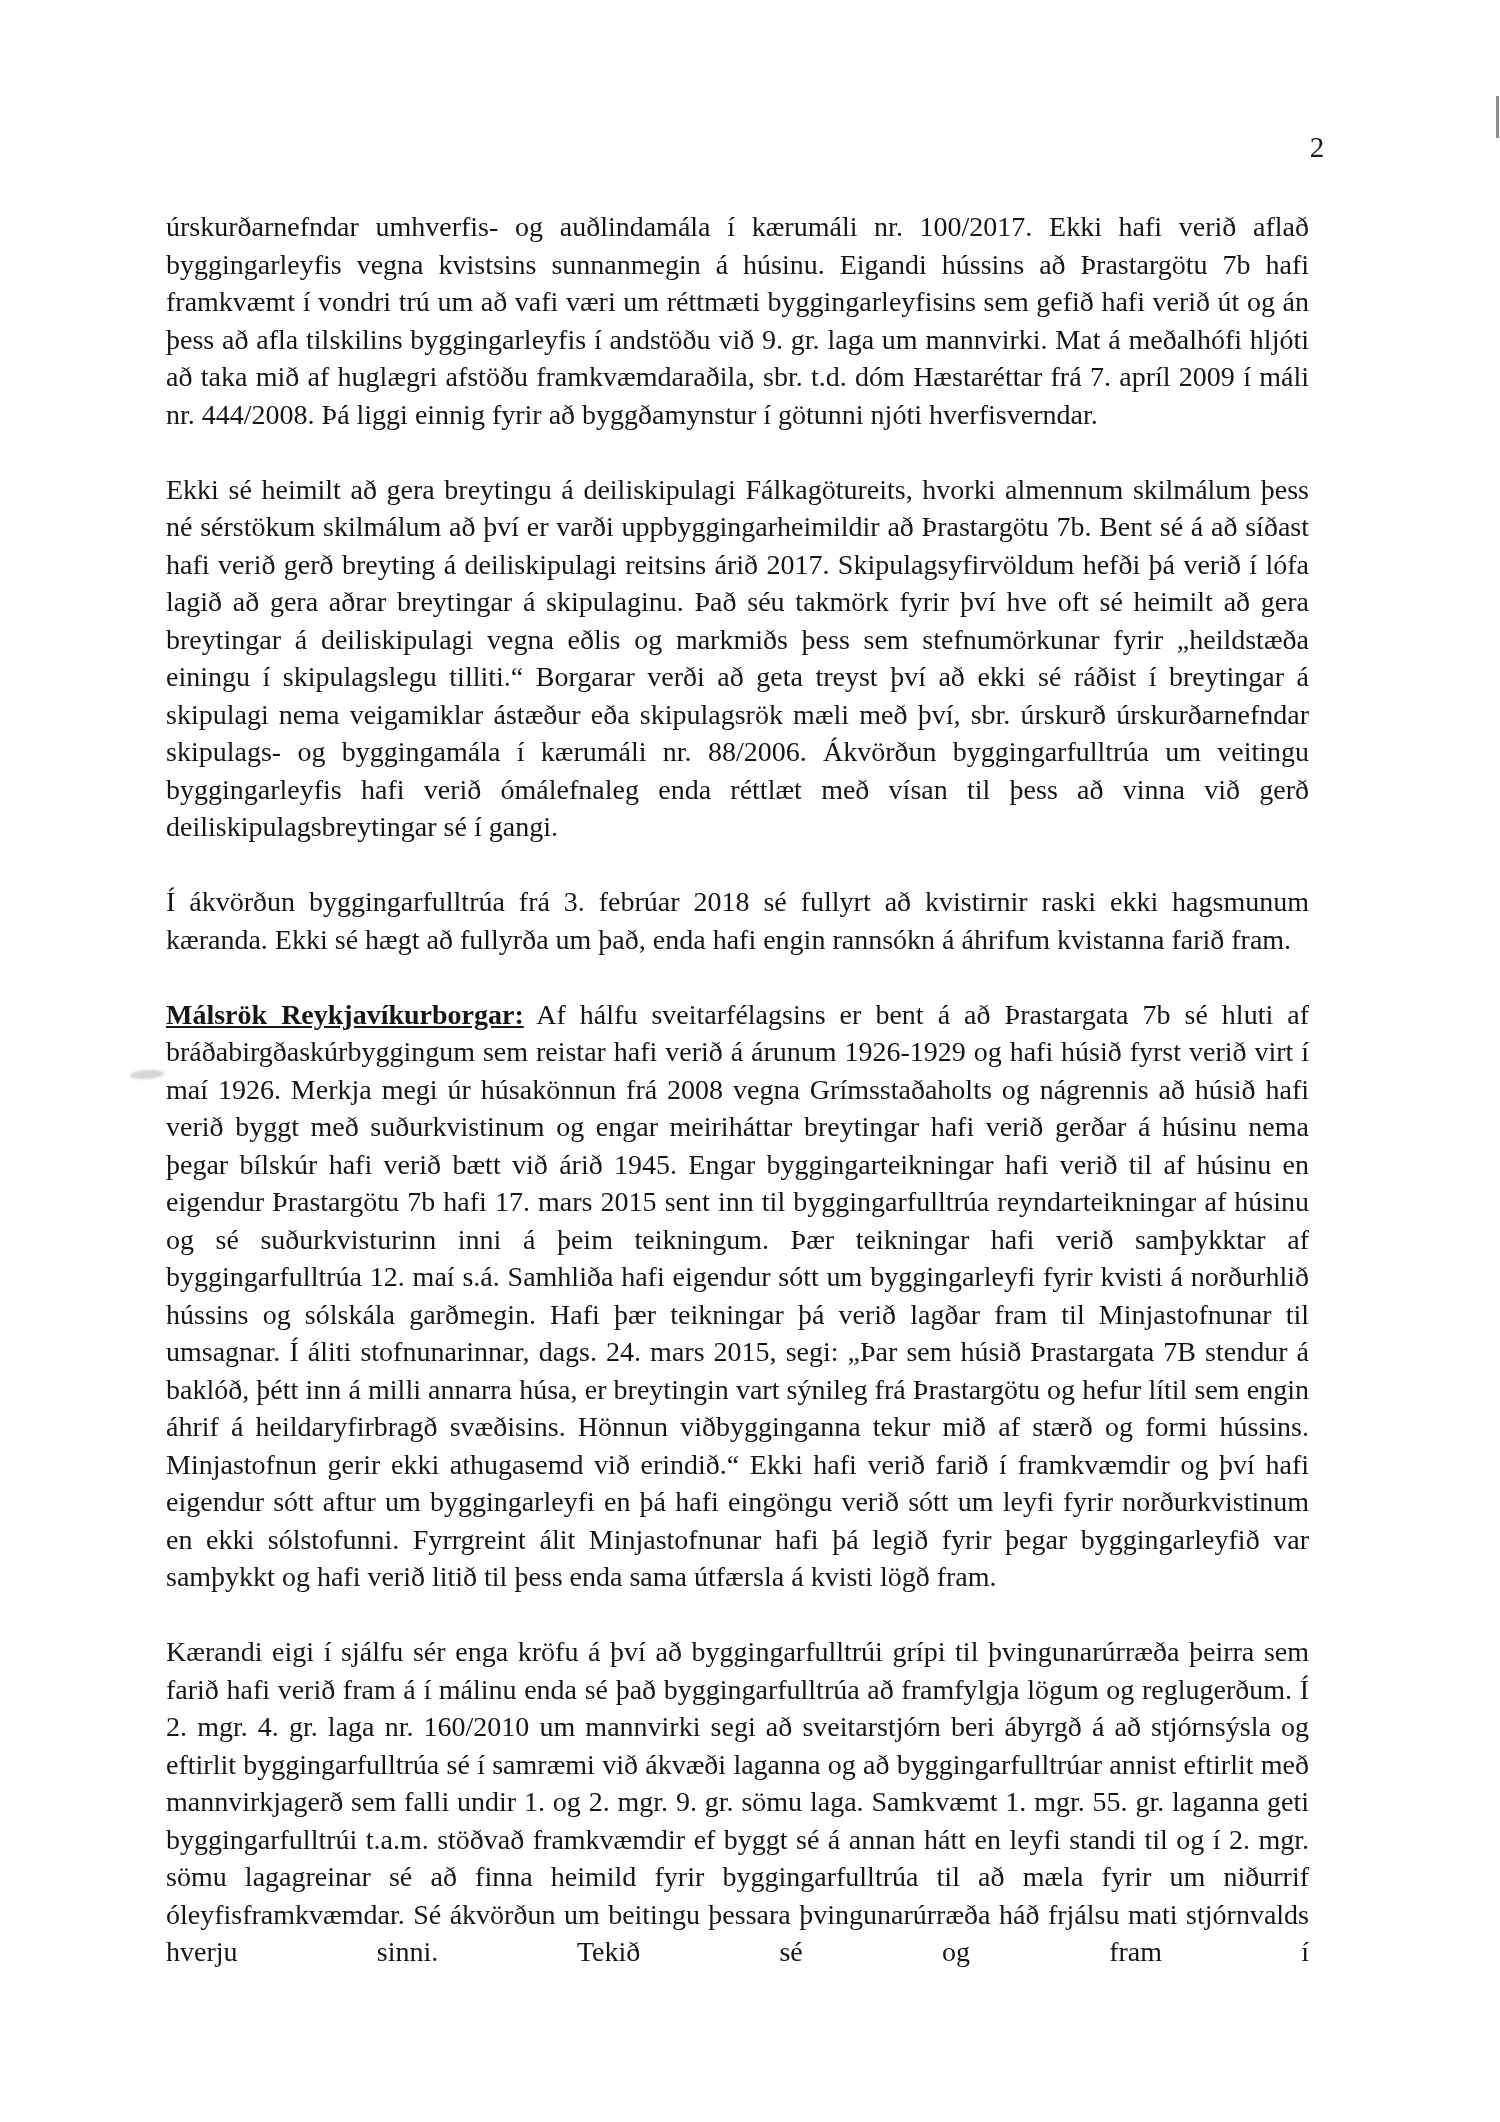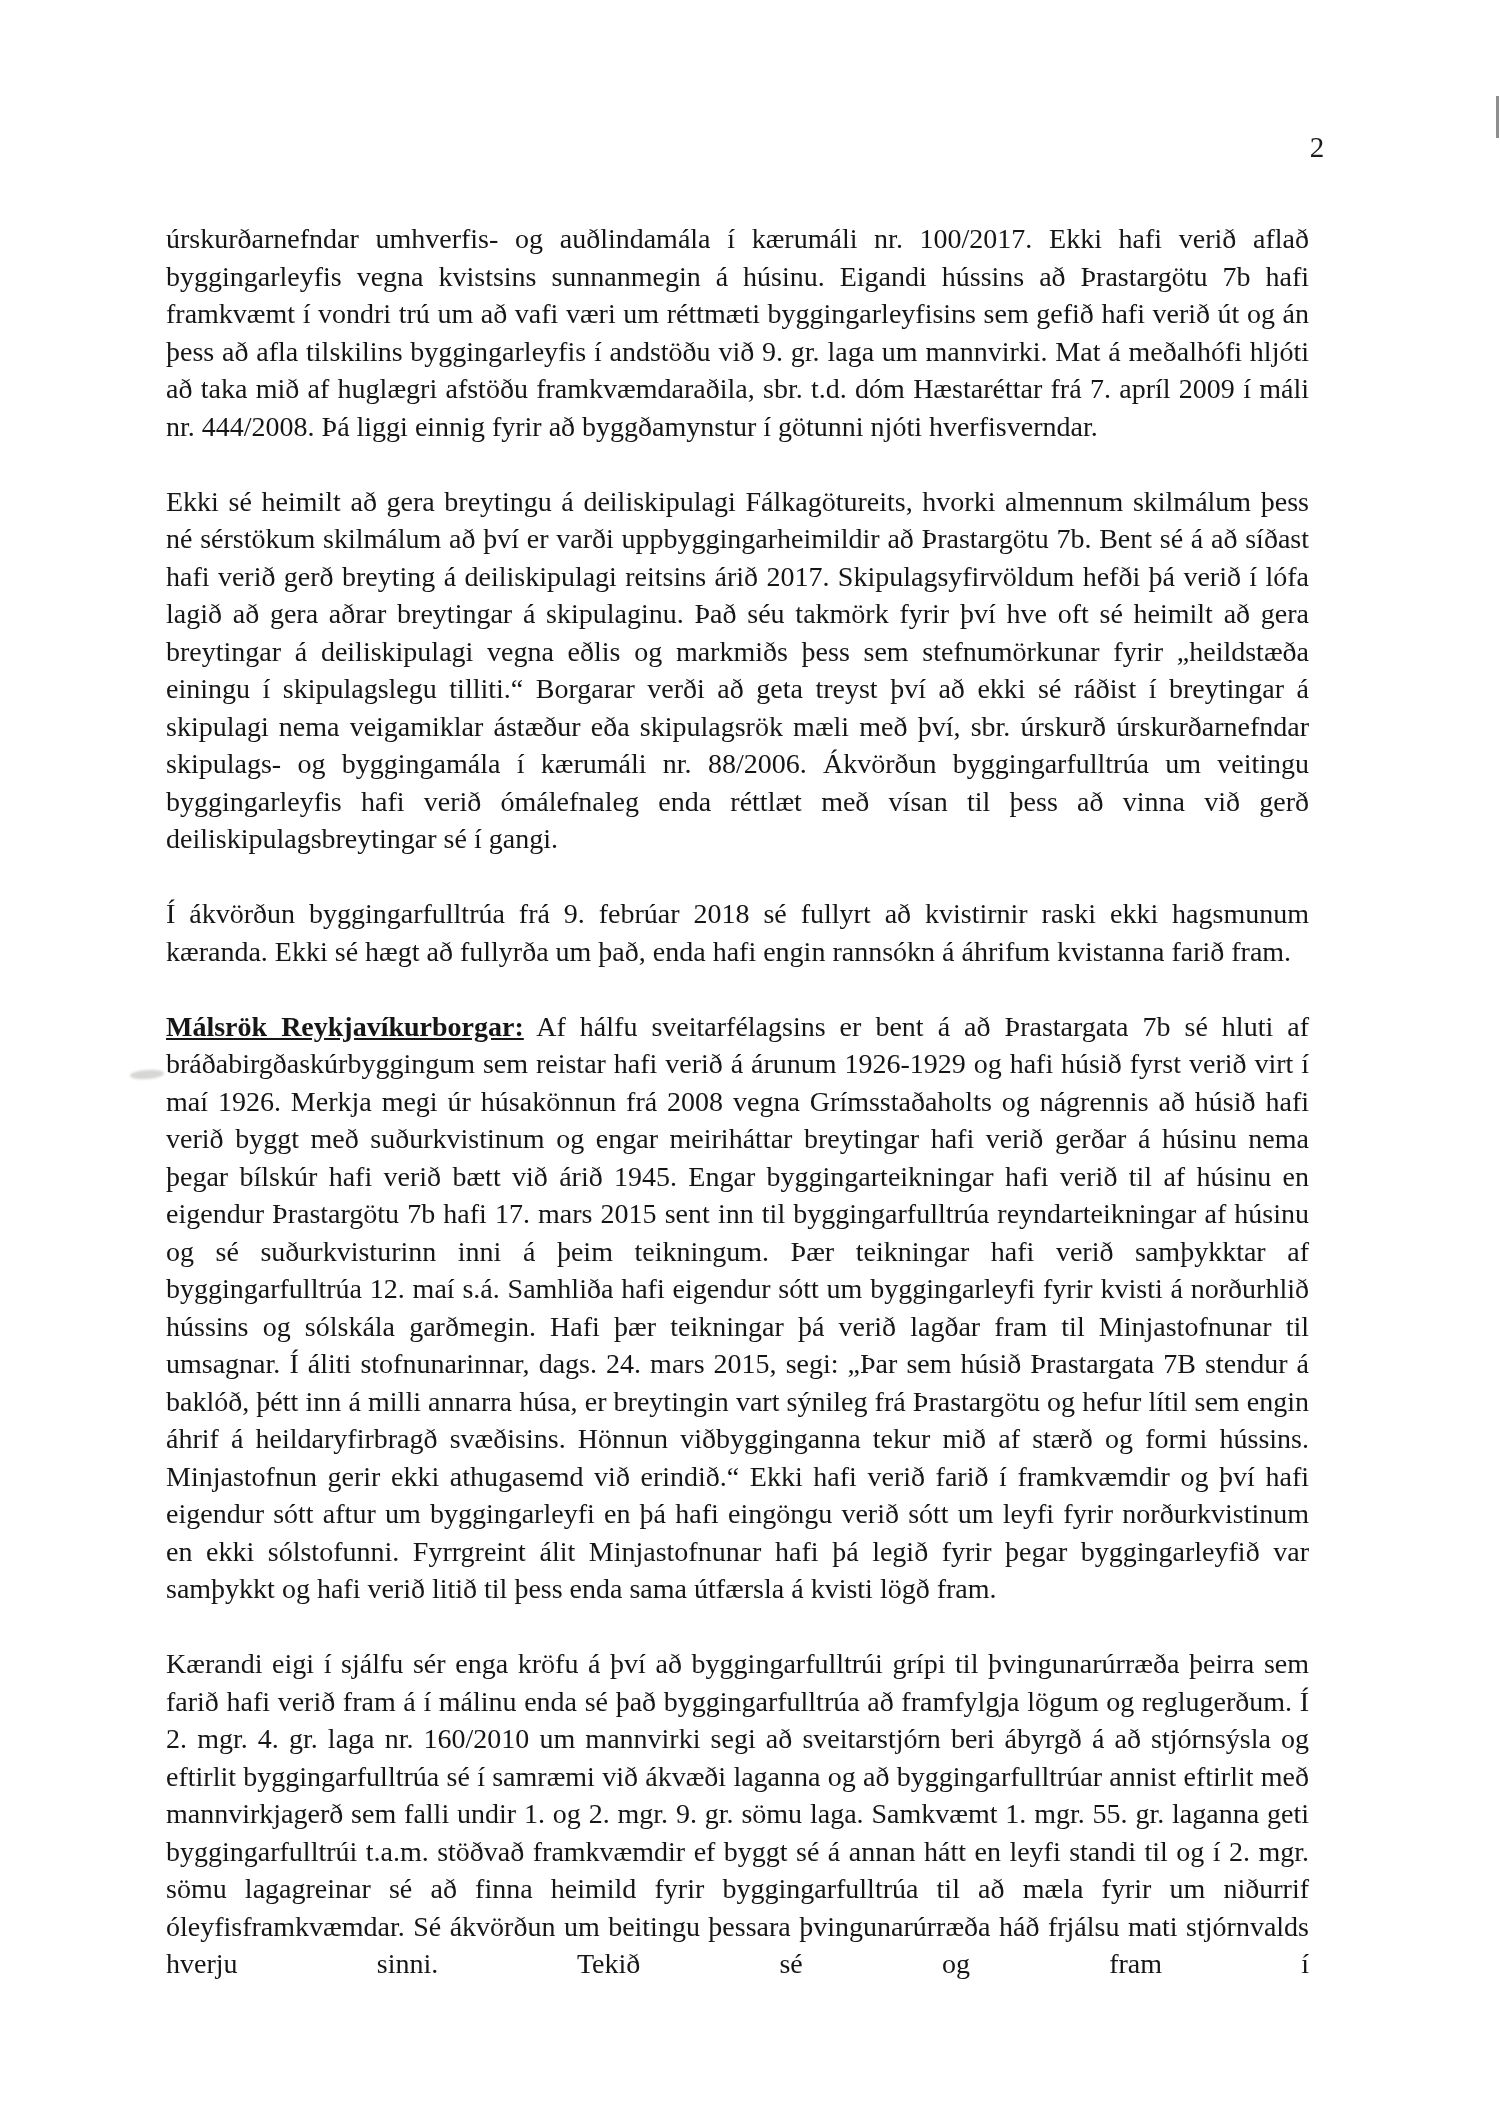--- a/index.html
+++ b/index.html
@@ -21,21 +21,21 @@
     left: 1295px;
     width: 44px;
     text-align: center;
     font-size: 29px;
     line-height: 34px;
     color: #1c1c1c;
   }
   .content {
     position: absolute;
     left: 166px;
-    top: 220px;
+    top: 208px;
     width: 1143px;
     font-size: 28px;
     line-height: 37.5px;
     text-align: justify;
     text-justify: inter-word;
   }
   .content p {
     margin: 0 0 37.5px 0;
   }
   .lead {
@@ -70,21 +70,21 @@
 <body>
 
 <div class="page-number">2</div>
 
 <div class="content">
 
   <p><span>úrskurðarnefndar umhverfis- og auðlindamála í kærumáli nr. 100/2017. Ekki hafi verið aflað byggingarleyfis vegna kvistsins sunnanmegin á húsinu. Eigandi hússins að Þrastargötu 7b hafi framkvæmt í vondri trú um að vafi væri um réttmæti byggingarleyfisins sem gefið hafi verið út og án þess að afla tilskilins byggingarleyfis í andstöðu við 9. gr. laga um mannvirki. Mat á meðalhófi hljóti að taka mið af huglægri afstöðu framkvæmdaraðila, sbr. t.d. dóm Hæstaréttar frá 7. apríl 2009 í máli nr. 444/2008. Þá liggi einnig fyrir að byggðamynstur í götunni njóti hverfisverndar.</span></p>
 
   <p><span>Ekki sé heimilt að gera breytingu á deiliskipulagi Fálkagötureits, hvorki almennum skilmálum þess né sérstökum skilmálum að því er varði uppbyggingarheimildir að Þrastargötu 7b. Bent sé á að síðast hafi verið gerð breyting á deiliskipulagi reitsins árið 2017. Skipulagsyfirvöldum hefði þá verið í lófa lagið að gera aðrar breytingar á skipulaginu. Það séu takmörk fyrir því hve oft sé heimilt að gera breytingar á deiliskipulagi vegna eðlis og markmiðs þess sem stefnumörkunar fyrir „heildstæða einingu í skipulagslegu tilliti.“ Borgarar verði að geta treyst því að ekki sé ráðist í breytingar á skipulagi nema veigamiklar ástæður eða skipulagsrök mæli með því, sbr. úrskurð úrskurðarnefndar skipulags- og byggingamála í kærumáli nr. 88/2006. Ákvörðun byggingarfulltrúa um veitingu byggingarleyfis hafi verið ómálefnaleg enda réttlæt með vísan til þess að vinna við gerð deiliskipulagsbreytingar sé í gangi.</span></p>
 
-  <p><span>Í ákvörðun byggingarfulltrúa frá 9. febrúar 2018 sé fullyrt að kvistirnir raski ekki hagsmunum kæranda. Ekki sé hægt að fullyrða um það, enda hafi engin rannsókn á áhrifum kvistanna farið fram.</span></p>
+  <p><span>Í ákvörðun byggingarfulltrúa frá 3. febrúar 2018 sé fullyrt að kvistirnir raski ekki hagsmunum kæranda. Ekki sé hægt að fullyrða um það, enda hafi engin rannsókn á áhrifum kvistanna farið fram.</span></p>
 
   <p><b class="lead">Málsrök Reykjavíkurborgar:</b><span> Af hálfu sveitarfélagsins er bent á að Þrastargata 7b sé hluti af bráðabirgðaskúrbyggingum sem reistar hafi verið á árunum 1926-1929 og hafi húsið fyrst verið virt í maí 1926. Merkja megi úr húsakönnun frá 2008 vegna Grímsstaðaholts og nágrennis að húsið hafi verið byggt með suðurkvistinum og engar meiriháttar breytingar hafi verið gerðar á húsinu nema þegar bílskúr hafi verið bætt við árið 1945. Engar byggingarteikningar hafi verið til af húsinu en eigendur Þrastargötu 7b hafi 17. mars 2015 sent inn til byggingarfulltrúa reyndarteikningar af húsinu og sé suðurkvisturinn inni á þeim teikningum. Þær teikningar hafi verið samþykktar af byggingarfulltrúa 12. maí s.á. Samhliða hafi eigendur sótt um byggingarleyfi fyrir kvisti á norðurhlið hússins og sólskála garðmegin. Hafi þær teikningar þá verið lagðar fram til Minjastofnunar til umsagnar. Í áliti stofnunarinnar, dags. 24. mars 2015, segi: „Þar sem húsið Þrastargata 7B stendur á baklóð, þétt inn á milli annarra húsa, er breytingin vart sýnileg frá Þrastargötu og hefur lítil sem engin áhrif á heildaryfirbragð svæðisins. Hönnun viðbygginganna tekur mið af stærð og formi hússins. Minjastofnun gerir ekki athugasemd við erindið.“ Ekki hafi verið farið í framkvæmdir og því hafi eigendur sótt aftur um byggingarleyfi en þá hafi eingöngu verið sótt um leyfi fyrir norðurkvistinum en ekki sólstofunni. Fyrrgreint álit Minjastofnunar hafi þá legið fyrir þegar byggingarleyfið var samþykkt og hafi verið litið til þess enda sama útfærsla á kvisti lögð fram.</span></p>
 
   <p class="justify-last"><span>Kærandi eigi í sjálfu sér enga kröfu á því að byggingarfulltrúi grípi til þvingunarúrræða þeirra sem farið hafi verið fram á í málinu enda sé það byggingarfulltrúa að framfylgja lögum og reglugerðum. Í 2. mgr. 4. gr. laga nr. 160/2010 um mannvirki segi að sveitarstjórn beri ábyrgð á að stjórnsýsla og eftirlit byggingarfulltrúa sé í samræmi við ákvæði laganna og að byggingarfulltrúar annist eftirlit með mannvirkjagerð sem falli undir 1. og 2. mgr. 9. gr. sömu laga. Samkvæmt 1. mgr. 55. gr. laganna geti byggingarfulltrúi t.a.m. stöðvað framkvæmdir ef byggt sé á annan hátt en leyfi standi til og í 2. mgr. sömu lagagreinar sé að finna heimild fyrir byggingarfulltrúa til að mæla fyrir um niðurrif óleyfisframkvæmdar. Sé ákvörðun um beitingu þessara þvingunarúrræða háð frjálsu mati stjórnvalds hverju sinni. Tekið sé og fram í</span></p>
 
 </div>
 
 <div class="artifact-smudge"></div>
 <div class="artifact-edge"></div>
 

